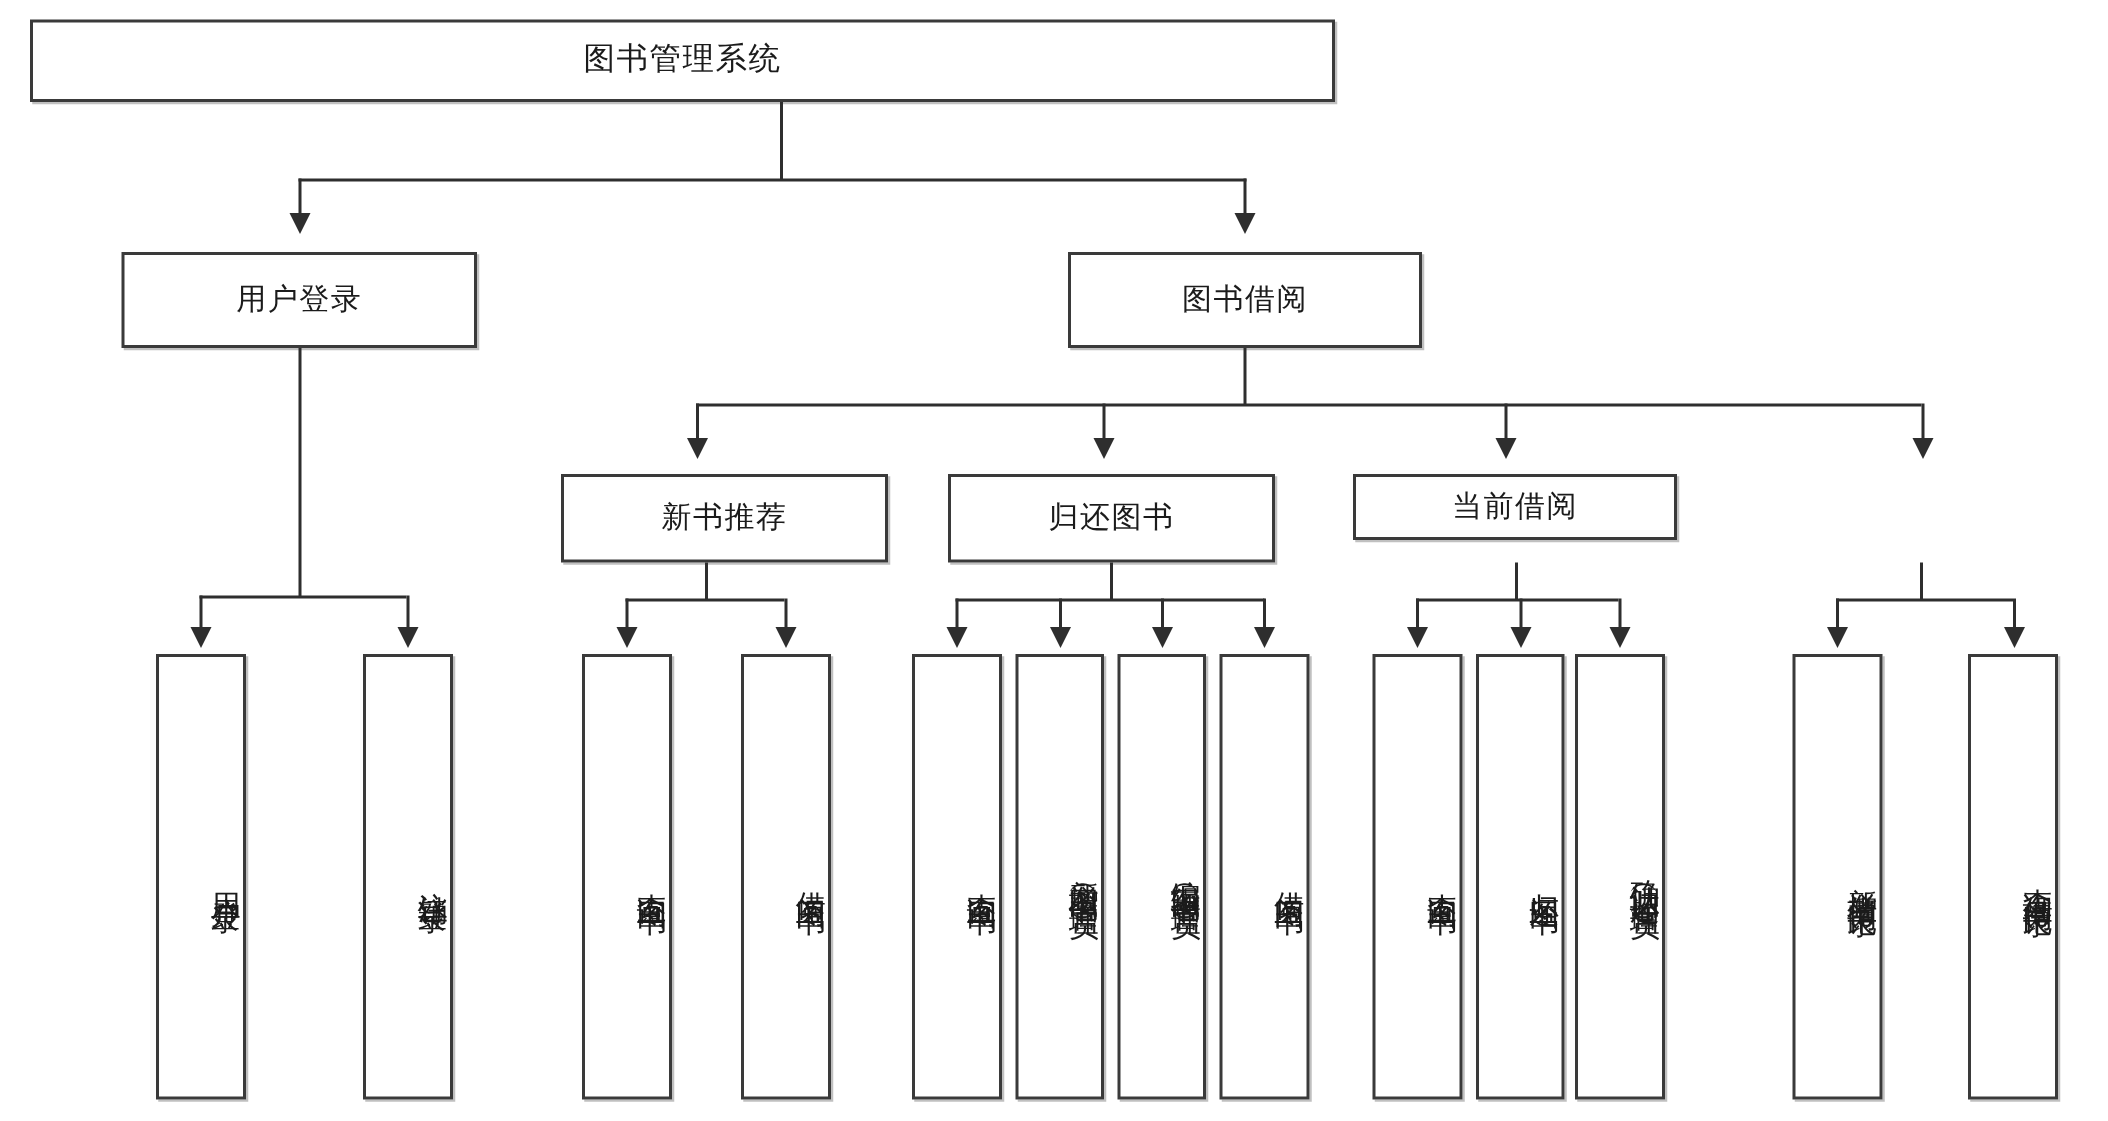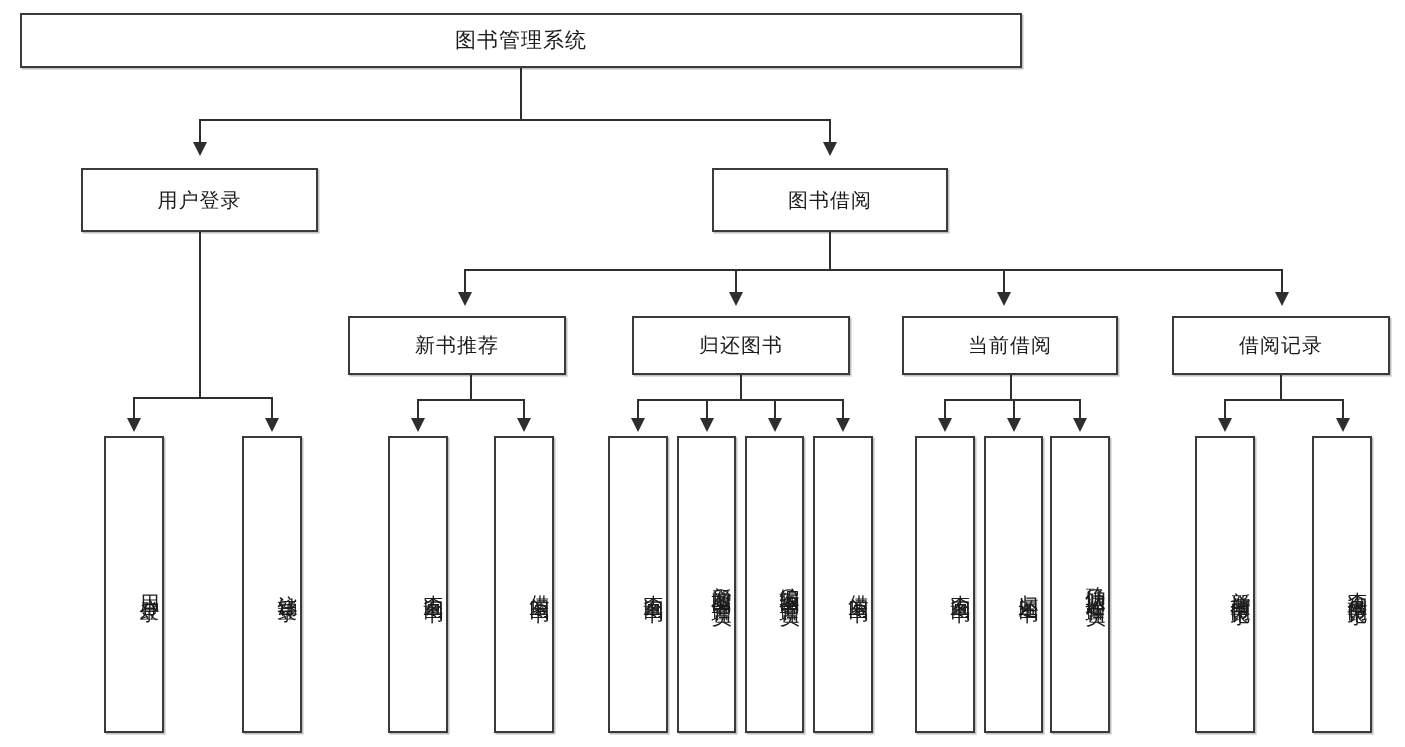--- a/index.html
+++ b/index.html
@@ -68,21 +68,21 @@
     letter-spacing:.5px;
     white-space:nowrap;
     user-select:none;
   }
 </style>
 </head>
 <body>
 
 <div id="canvas">
 
-  <div class="node h root" style="left:20px;top:13px;width:1002px;height:55px;align-items:center;">
+  <div class="node h root" style="left:20px;top:13px;width:870px;height:55px;align-items:center;">
     <span>图书管理系统</span>
   </div>
 
   <div class="ln v" style="left:520px;top:68px;height:52px;"></div>
   <div class="ln h" style="left:199px;top:119px;width:632px;"></div>
   <div class="ln v" style="left:199px;top:119px;height:25px;"></div>
   <div class="ln v" style="left:829px;top:119px;height:25px;"></div>
   <div class="arrow" style="left:193px;top:142px;"></div>
   <div class="arrow" style="left:823px;top:142px;"></div>
 
@@ -104,31 +104,28 @@
   <div class="ln h" style="left:464px;top:269px;width:817px;"></div>
   <div class="ln v" style="left:464px;top:269px;height:25px;"></div>
   <div class="ln v" style="left:735px;top:269px;height:25px;"></div>
   <div class="ln v" style="left:1003px;top:269px;height:25px;"></div>
   <div class="ln v" style="left:1281px;top:269px;height:25px;"></div>
   <div class="arrow" style="left:458px;top:292px;"></div>
   <div class="arrow" style="left:729px;top:292px;"></div>
   <div class="arrow" style="left:997px;top:292px;"></div>
   <div class="arrow" style="left:1275px;top:292px;"></div>
 
-  <div class="node h" style="left:348px;top:316px;width:218px;height:59px;">
+  <div class="node h" style="left:374px;top:316px;width:218px;height:59px;">
     <span>新书推荐</span>
   </div>
   <div class="node h" style="left:632px;top:316px;width:218px;height:59px;">
     <span>归还图书</span>
   </div>
-  <div class="node h" style="left:902px;top:316px;width:216px;height:59px;">
+  <div class="node h" style="left:902px;top:316px;width:216px;height:44px;">
     <span>当前借阅</span>
-  </div>
-  <div class="node h" style="left:1172px;top:316px;width:218px;height:59px;">
-    <span>借阅记录</span>
   </div>
 
   <div class="ln v" style="left:470px;top:375px;height:25px;"></div>
   <div class="ln h" style="left:417px;top:399px;width:106px;"></div>
   <div class="ln v" style="left:417px;top:399px;height:20px;"></div>
   <div class="ln v" style="left:523px;top:399px;height:20px;"></div>
   <div class="arrow" style="left:411px;top:418px;"></div>
   <div class="arrow" style="left:517px;top:418px;"></div>
 
   <div class="ln v" style="left:740px;top:375px;height:25px;"></div>

